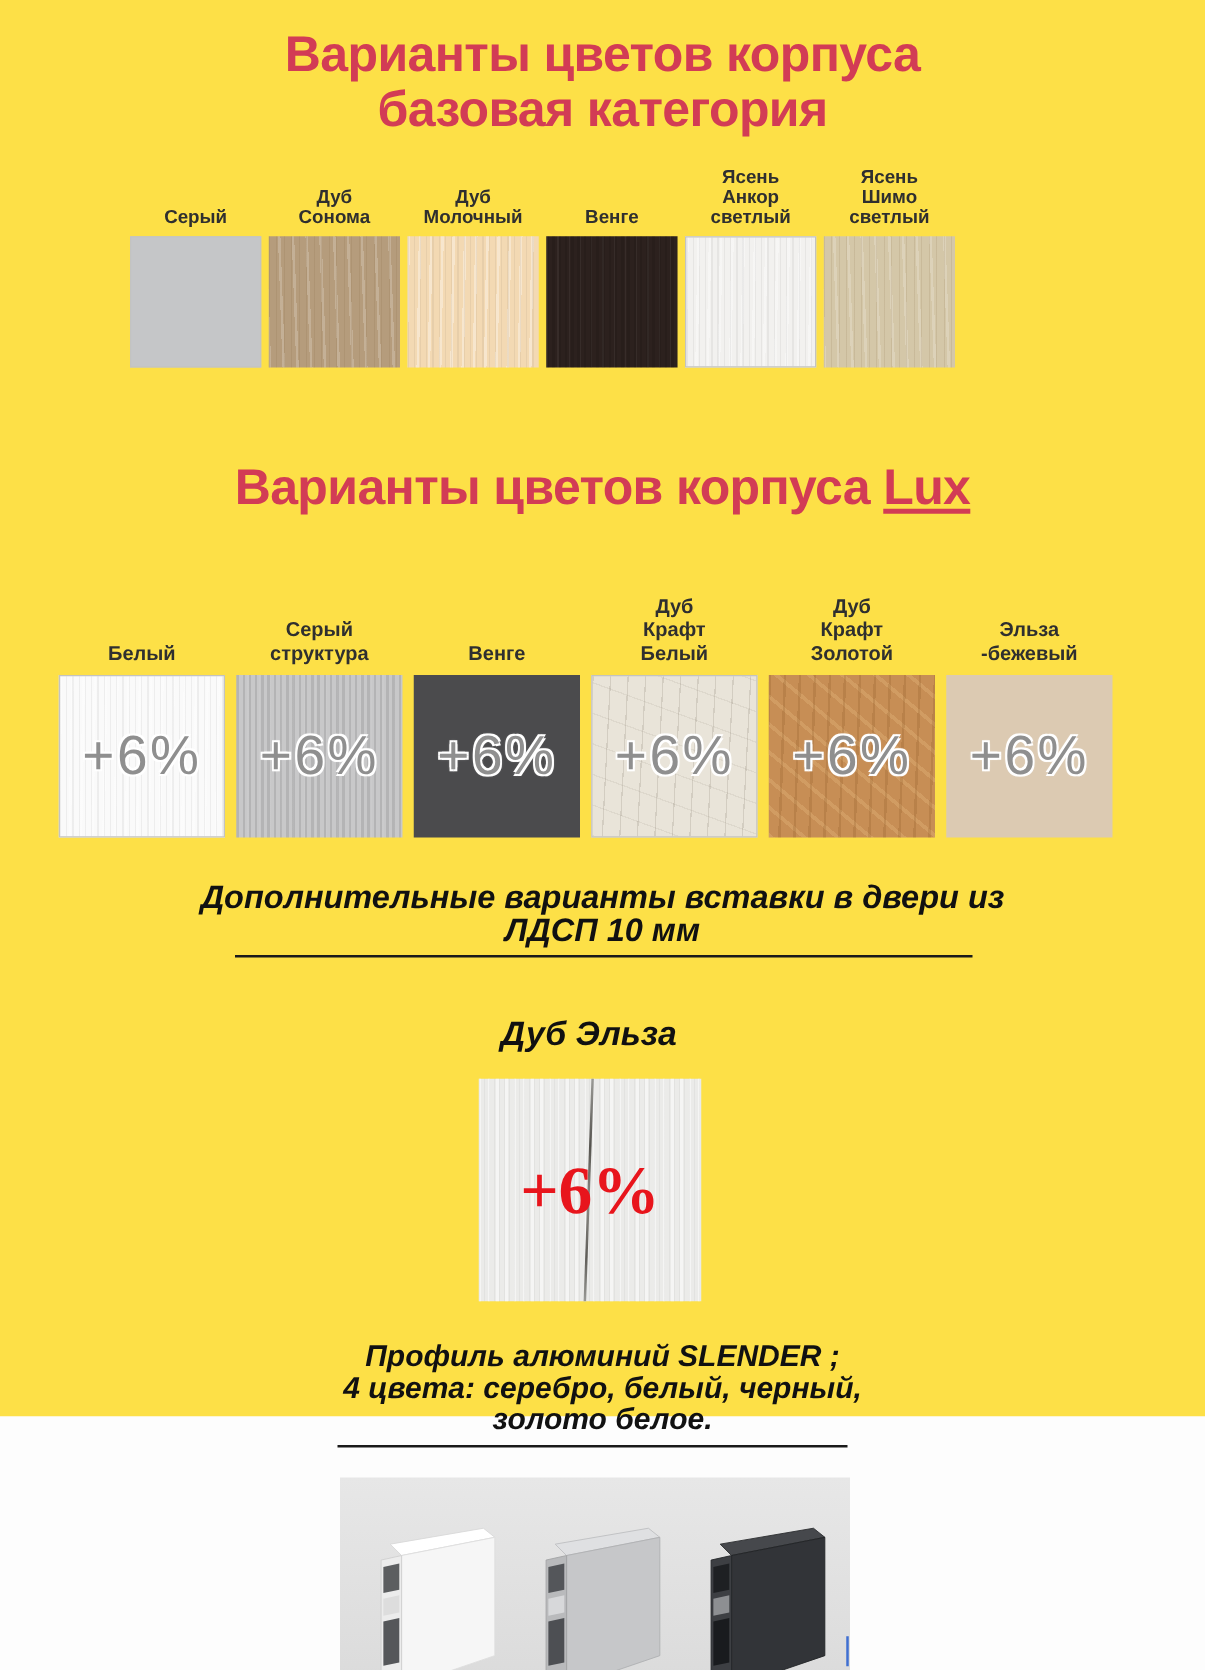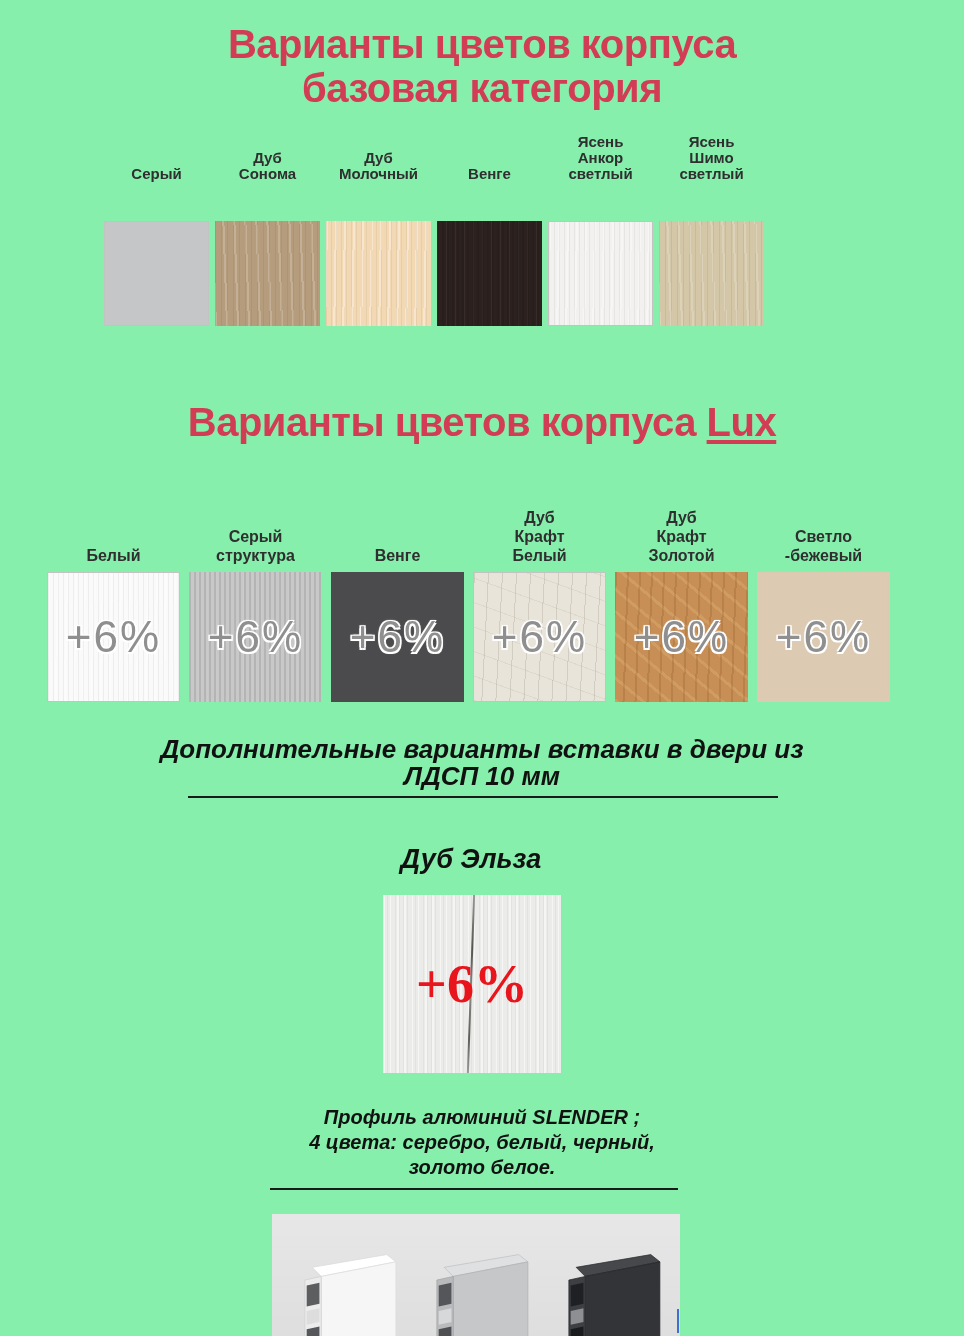--- a/index.html
+++ b/index.html
@@ -2,34 +2,34 @@
 <html><head>
 <meta charset="utf-8">
 <style>
   html,body{margin:0;padding:0;}
   body{
     width:964px;height:1336px;overflow:hidden;
     background:#fdfdfd;
     font-family:"Liberation Sans", sans-serif;
     -webkit-font-smoothing:antialiased;
   }
-  .page{position:relative;width:964px;height:1336px;background:#86efac;padding-top:22px;box-sizing:border-box;}
+  .page{position:relative;width:964px;height:1133px;background:#fde047;padding-top:22px;box-sizing:border-box;}
 
   
   .big-title{
     text-align:center;font-weight:bold;font-size:40px;line-height:44px;
     letter-spacing:-0.5px;white-space:pre-line;
   }
   .big-title .u{text-decoration:underline;text-underline-offset:4px;}
 
   
   .srow{display:flex;align-items:flex-end;}
   .srow .col{display:flex;flex-direction:column;align-items:center;}
   .row1{margin-left:104px;margin-top:24px;}
-  .row1 .col{width:105px;margin-right:6px;gap:32px;}
+  .row1 .col{width:105px;margin-right:6px;}
   .row1 .sw{width:105px;height:105px;}
   .row2{margin-left:47px;margin-top:20px;}
   .row2 .col{width:133px;margin-right:9px;}
   .row2 .sw{width:133px;height:130px;}
   .sw-label{
     font-size:15px;font-weight:600;color:#2f2f2f;text-align:center;
     line-height:16px;white-space:pre-line;margin-bottom:7px;
   }
   .row2 .sw-label{font-size:16px;line-height:19px;}
   .sw{position:relative;box-sizing:border-box;display:flex;align-items:center;justify-content:center;}
@@ -62,21 +62,21 @@
     font-family:"Liberation Serif", serif;font-weight:bold;font-size:54px;color:#e8151c;
     user-select:none;position:relative;z-index:2;
   }
 
   
   .note{
     text-align:center;font-weight:bold;font-style:italic;color:#111;
     white-space:pre-line;
   }
   .note1{font-size:26px;line-height:27px;margin-top:34px;}
-  .note2{font-size:20px;line-height:25px;margin-top:32px;}
+  .note2{font-size:24px;line-height:25px;margin-top:32px;}
   .hr{height:0;border-top:2px solid #1a1a1a;}
   .hr1{width:590px;margin:6px 0 0 188px;}
   .hr2{width:408px;margin:8px 0 0 270px;}
 
   .elsa-title{
     text-align:center;font-weight:bold;font-style:italic;font-size:27px;color:#111;
     margin-top:46px;width:180px;margin-left:381px;
   }
   .elsa-sw{
     position:relative;width:178px;height:178px;margin:20px 0 0 383px;
@@ -176,21 +176,21 @@
     </div>
     <div class="col">
       <div class="sw-label">Дуб
 Крафт
 Золотой</div>
       <div class="sw tex-gold" style="background-color: rgb(199, 142, 85);">
         <span class="pct-gray">+6%</span>
       </div>
     </div>
     <div class="col">
-      <div class="sw-label">Светло
+      <div class="sw-label">Эльза
 -бежевый</div>
       <div class="sw" style="background-color: rgb(220, 202, 178);">
         <span class="pct-gray">+6%</span>
       </div>
     </div>
   </div>
 
   <div class="note note1">Дополнительные варианты вставки в двери из
 ЛДСП 10 мм</div>
   <div class="hr hr1"></div>

